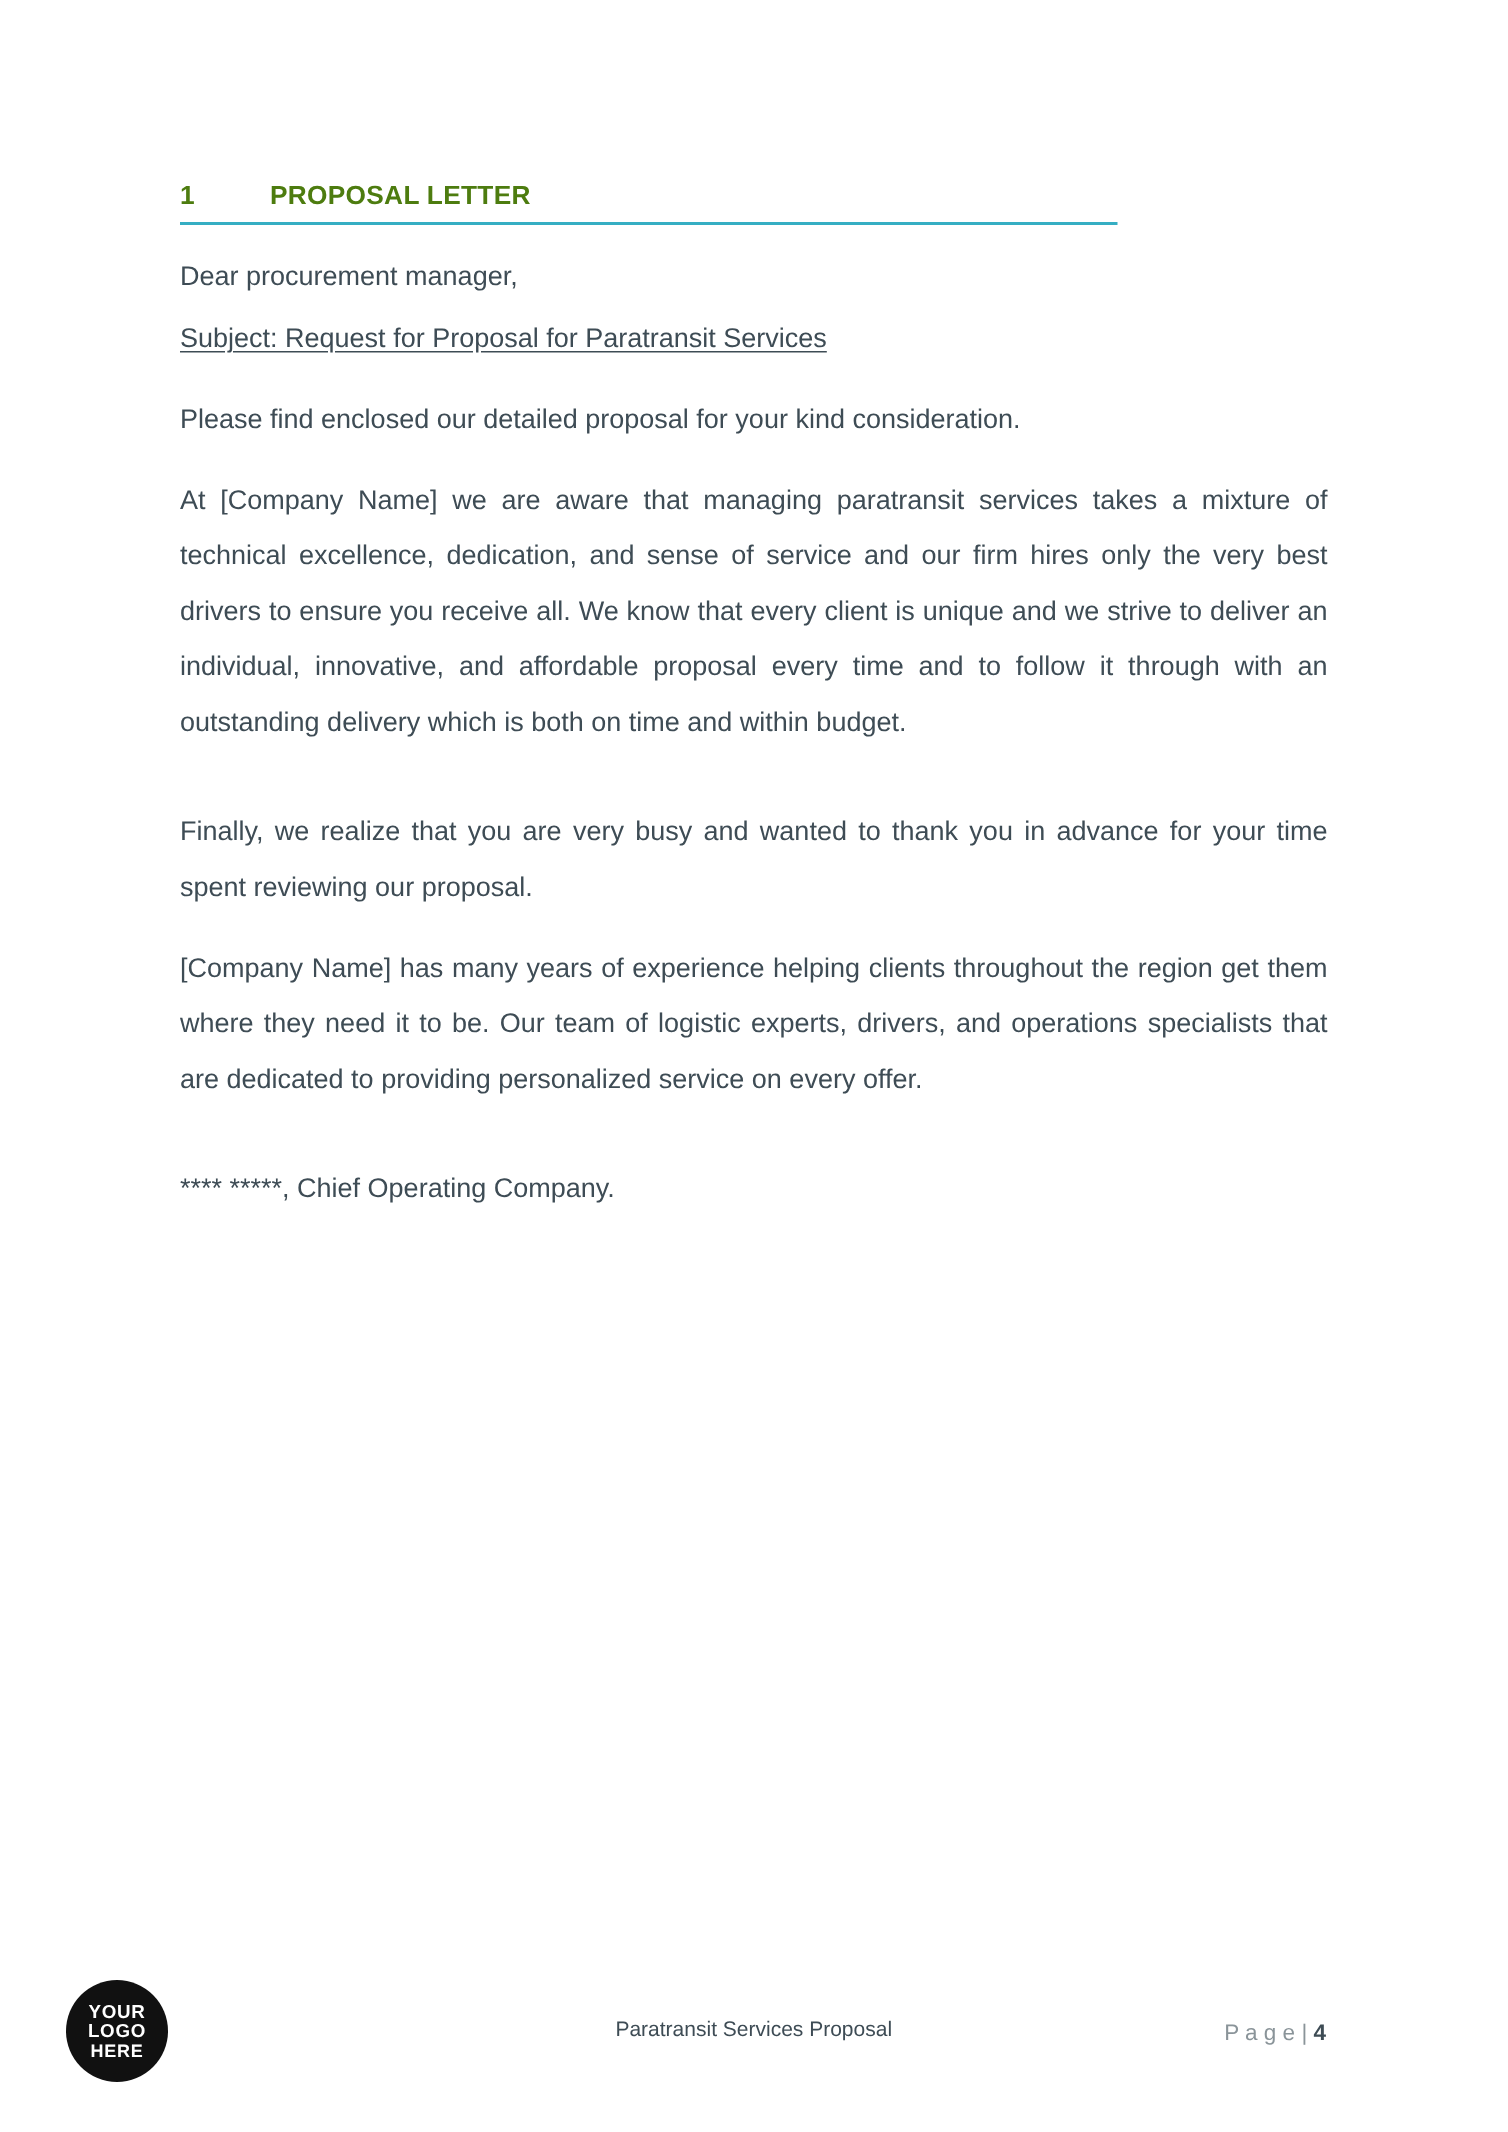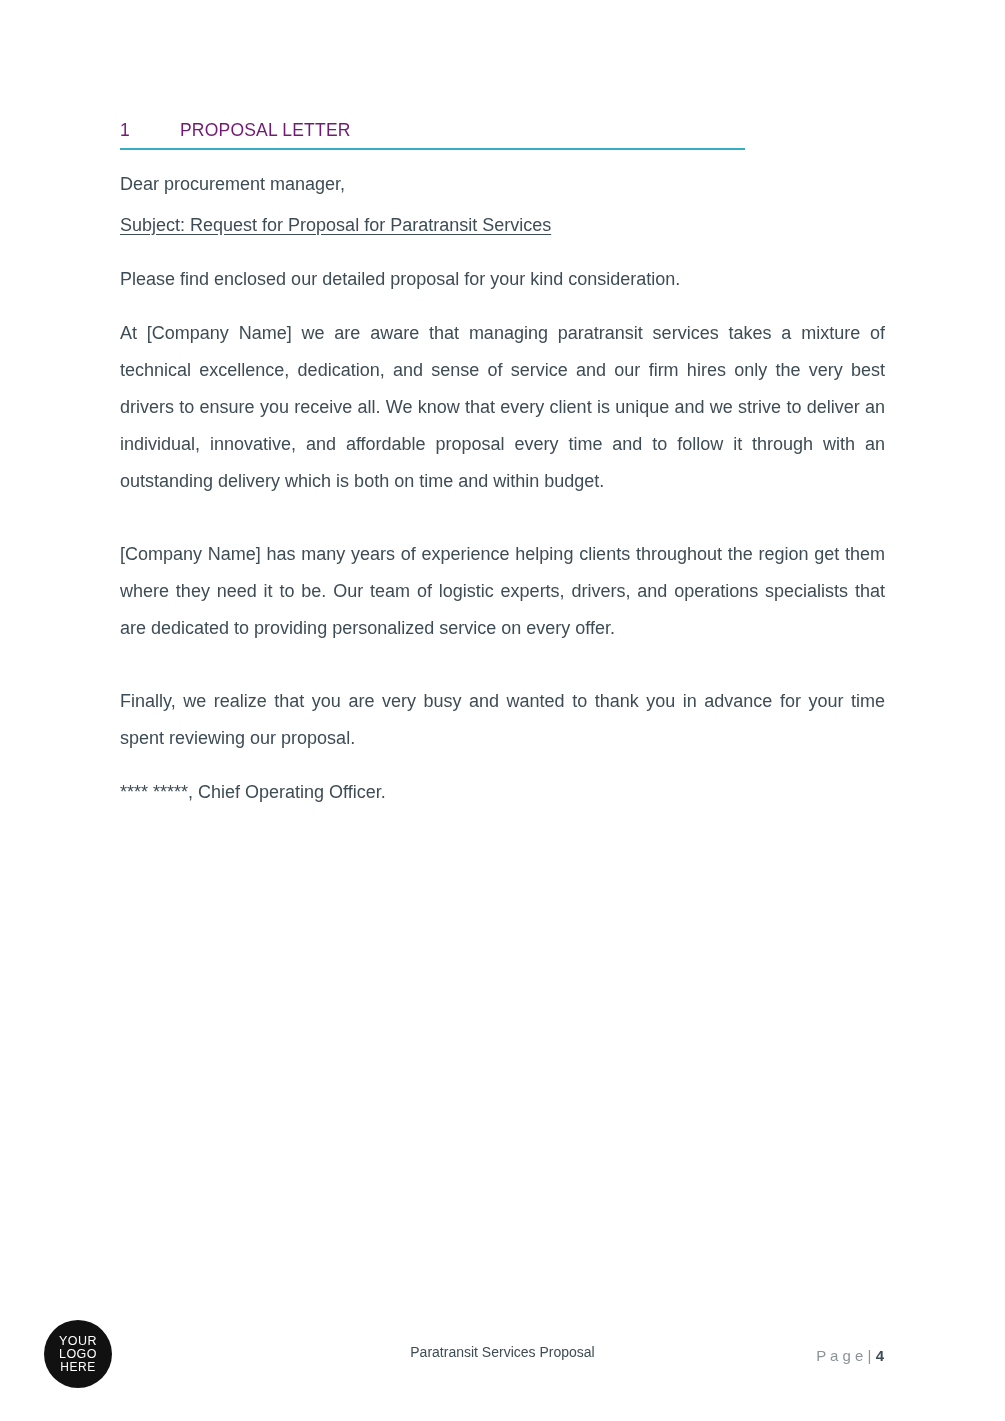--- a/index.html
+++ b/index.html
@@ -21,23 +21,23 @@
     left: 120px;
     top: 120px;
     width: 765px;
   }
   .section-heading {
     display: block;
     width: 625px;
     margin: 0 0 16px 0;
     padding: 0 0 7px 0;
     border-bottom: 2px solid #35AEC3;
-    color: #701a75;
+    color: #4d7c0f;
     font-size: 17.5px;
-    font-weight: normal;
+    font-weight: bold;
     letter-spacing: 0.2px;
   }
   .section-heading .h-num {
     display: inline-block;
     width: 60px;
   }
   p {
     margin: 0 0 17px 0;
     font-size: 18px;
     line-height: 37px;
@@ -66,21 +66,21 @@
     width: 68px;
     height: 68px;
     border-radius: 50%;
     background: #111111;
     color: #ffffff;
     display: flex;
     flex-direction: column;
     align-items: center;
     justify-content: center;
     text-align: center;
-    font-weight: normal;
+    font-weight: bold;
     line-height: 1.04;
   }
   .footer-logo .logo-line-sm {
     font-size: 12.5px;
     letter-spacing: 0.5px;
   }
   .footer-logo .logo-line-lg {
     font-size: 12px;
     letter-spacing: 0.5px;
   }
@@ -117,26 +117,26 @@
     </h1>
 
     <p class="tight">Dear procurement manager,</p>
 
     <p><span class="underlined">Subject: Request for Proposal for Paratransit Services</span></p>
 
     <p>Please find enclosed our detailed proposal for your kind consideration.</p>
 
     <p class="justified block-gap"><span>At </span><span class="bold">[Company Name]</span><span> we are aware that managing paratransit services takes a mixture of technical excellence, dedication, and sense of service and our firm hires only the very best drivers to ensure you receive all. We know that every client is unique and we strive to deliver an individual, innovative, and affordable proposal every time and to follow it through with an outstanding delivery which is both on time and within budget.</span></p>
 
+    <p class="justified">Finally, we realize that you are very busy and wanted to thank you in advance for your time spent reviewing our proposal.</p>
+
     <p class="justified block-gap"><span class="bold">[Company Name]</span><span> has many years of experience helping clients throughout the region get them where they need it to be. Our team of logistic experts, drivers, and operations specialists that are dedicated to providing personalized service on every offer.</span></p>
 
-    <p class="justified">Finally, we realize that you are very busy and wanted to thank you in advance for your time spent reviewing our proposal.</p>
 
-
-    <p>**** *****, Chief Operating Officer.</p>
+    <p>**** *****, Chief Operating Company.</p>
 
   </div>
 
   <div class="footer-logo">
     <span class="logo-line-sm">YOUR</span>
     <span class="logo-line-sm">LOGO</span>
     <span class="logo-line-lg">HERE</span>
   </div>
 
   <div class="footer-center">Paratransit Services Proposal</div>

